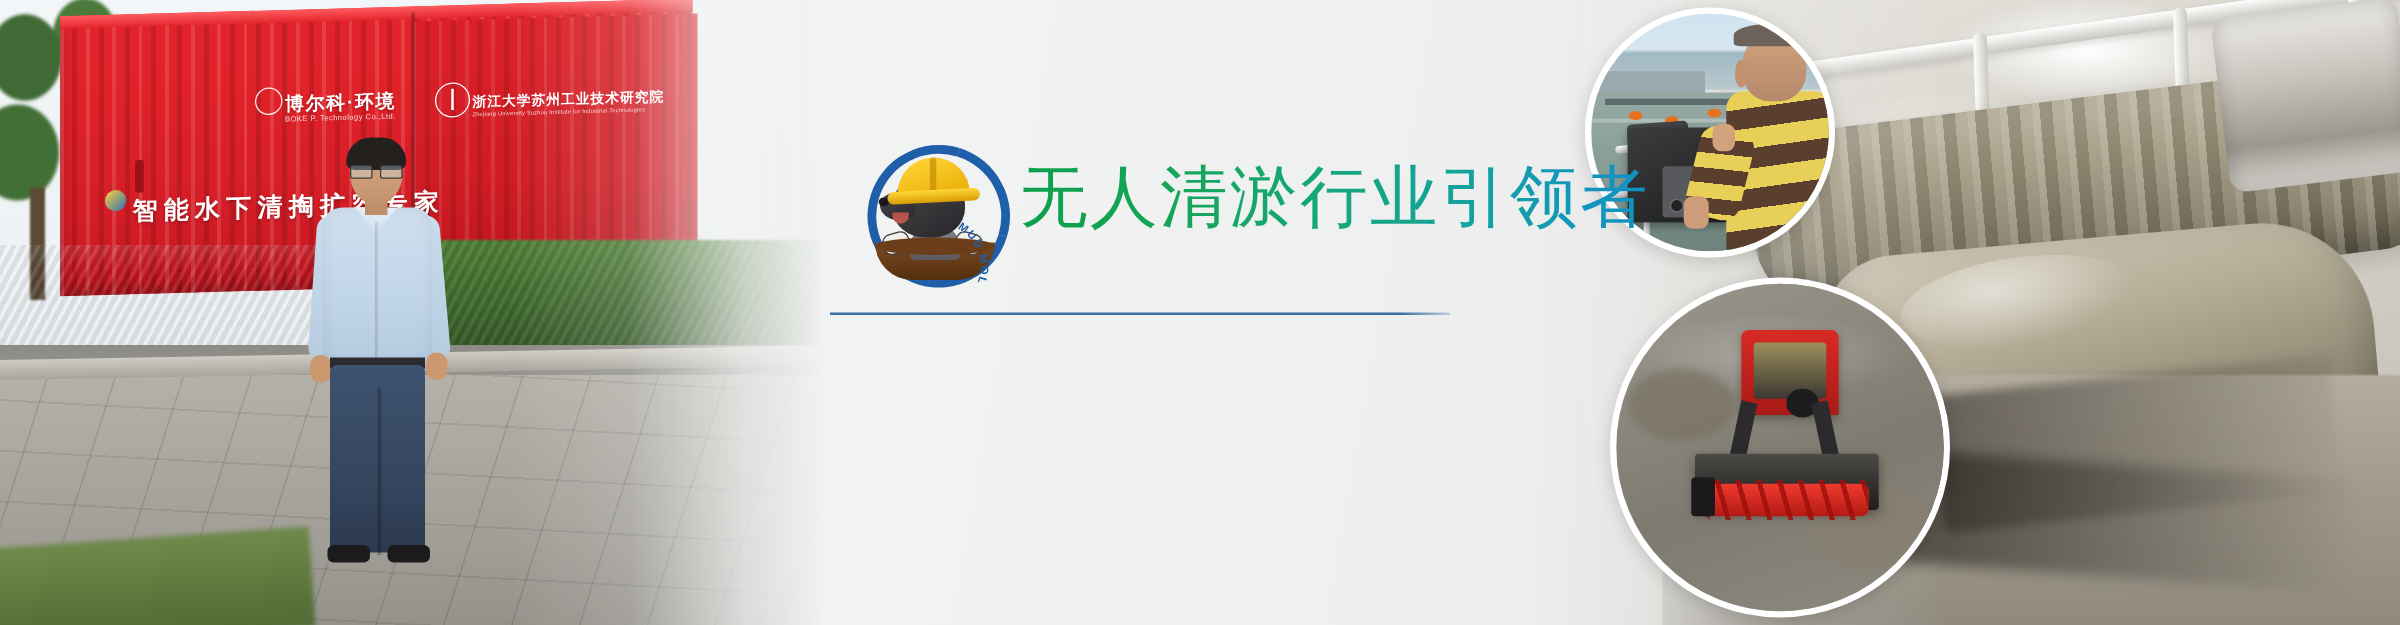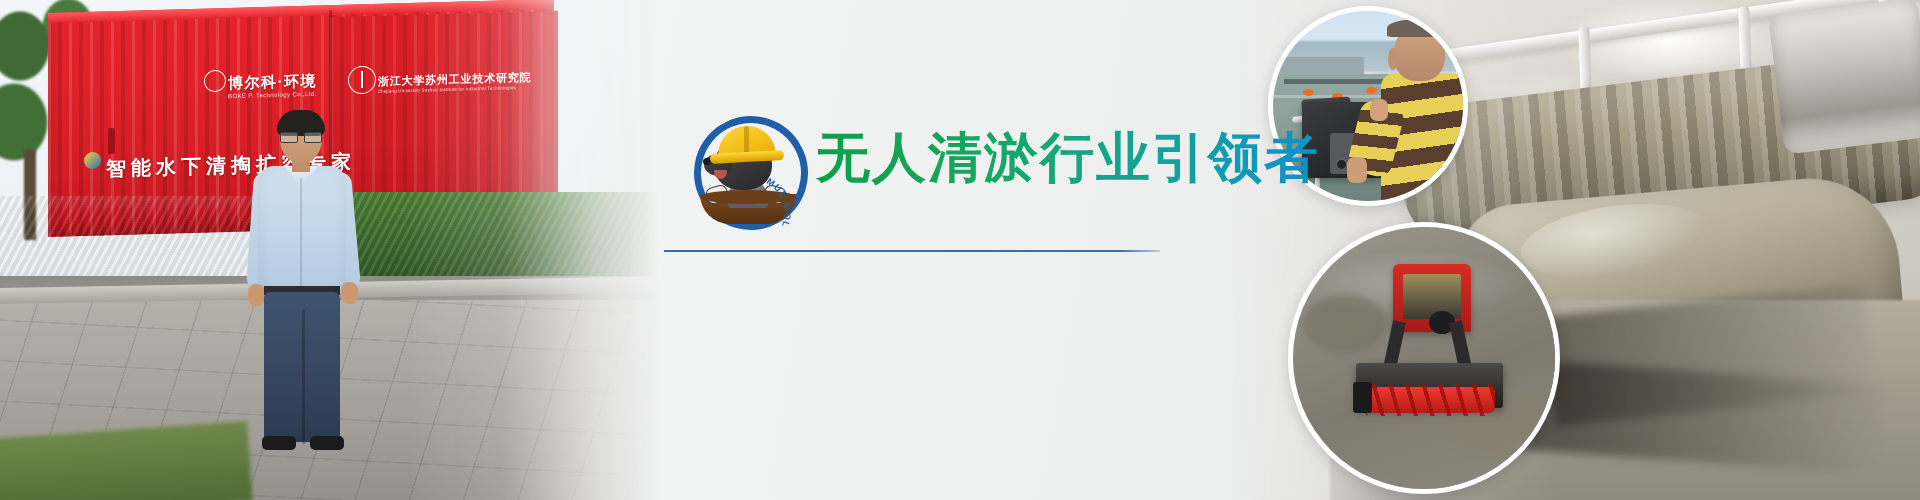--- a/index.html
+++ b/index.html
@@ -402,21 +402,21 @@
     position:absolute;left:12px;top:82px;width:96px;height:14px;border-radius:50%;
     background:#6b3d19;
   }
   .logo-text-arc{
     position:absolute;left:72px;top:72px;width:56px;height:56px;
   }
   .logo-text-arc svg{display:block;overflow:visible;}
 
   .headline{
     position:absolute;left:156px;top:122px;
-    font-size:54px;font-weight:bold;letter-spacing:2px;white-space:nowrap;
+    font-size:54px;font-weight:normal;letter-spacing:2px;white-space:nowrap;
     background:linear-gradient(90deg,#0ba04a 0%,#16a558 24%,#15a779 48%,#13a39c 70%,#1297bb 88%,#1090c6 100%);
     -webkit-background-clip:text;background-clip:text;color:transparent;
     -webkit-text-fill-color:transparent;
     font-family:"DejaVu Sans","Liberation Sans",sans-serif;
   }
   .divider{
     position:absolute;left:4px;top:250px;width:496px;height:2px;
     background:linear-gradient(90deg,#3a6ea5 0%,#3a6ea5 92%,rgba(58,110,165,.25) 100%);
   }
 </style>

